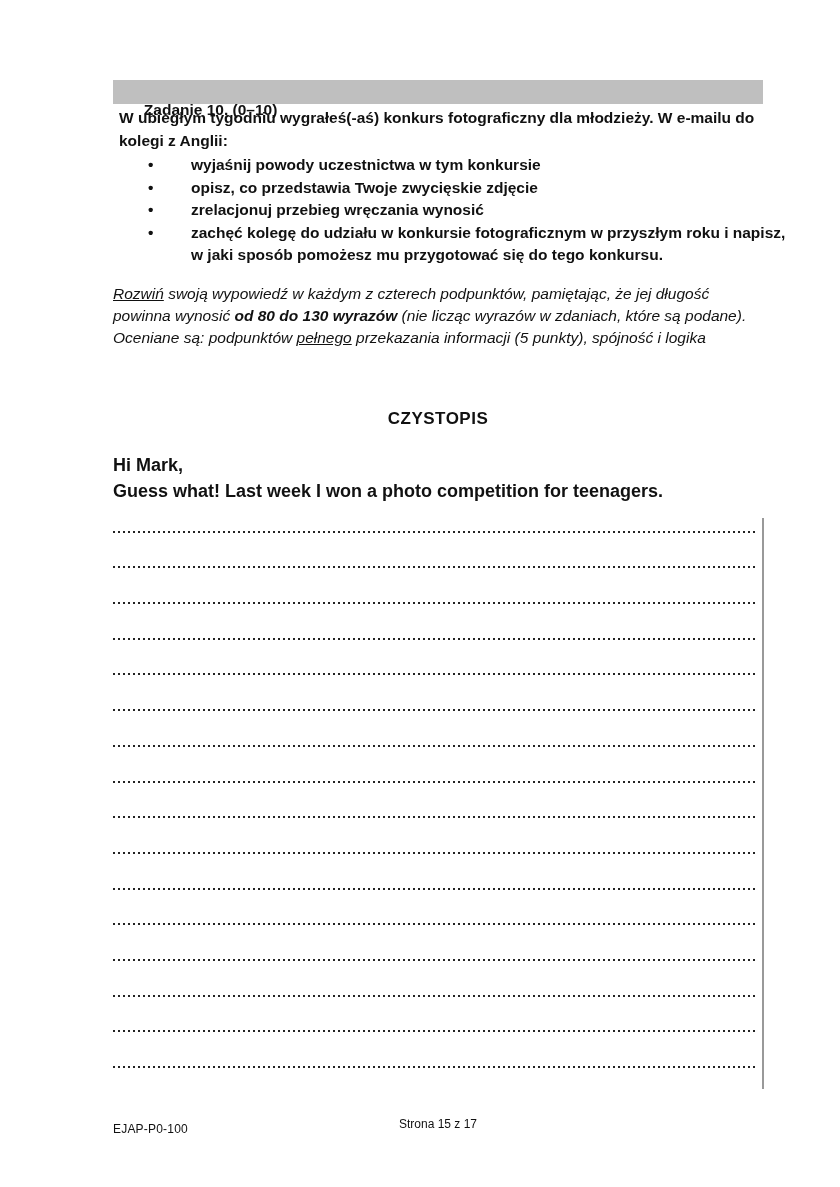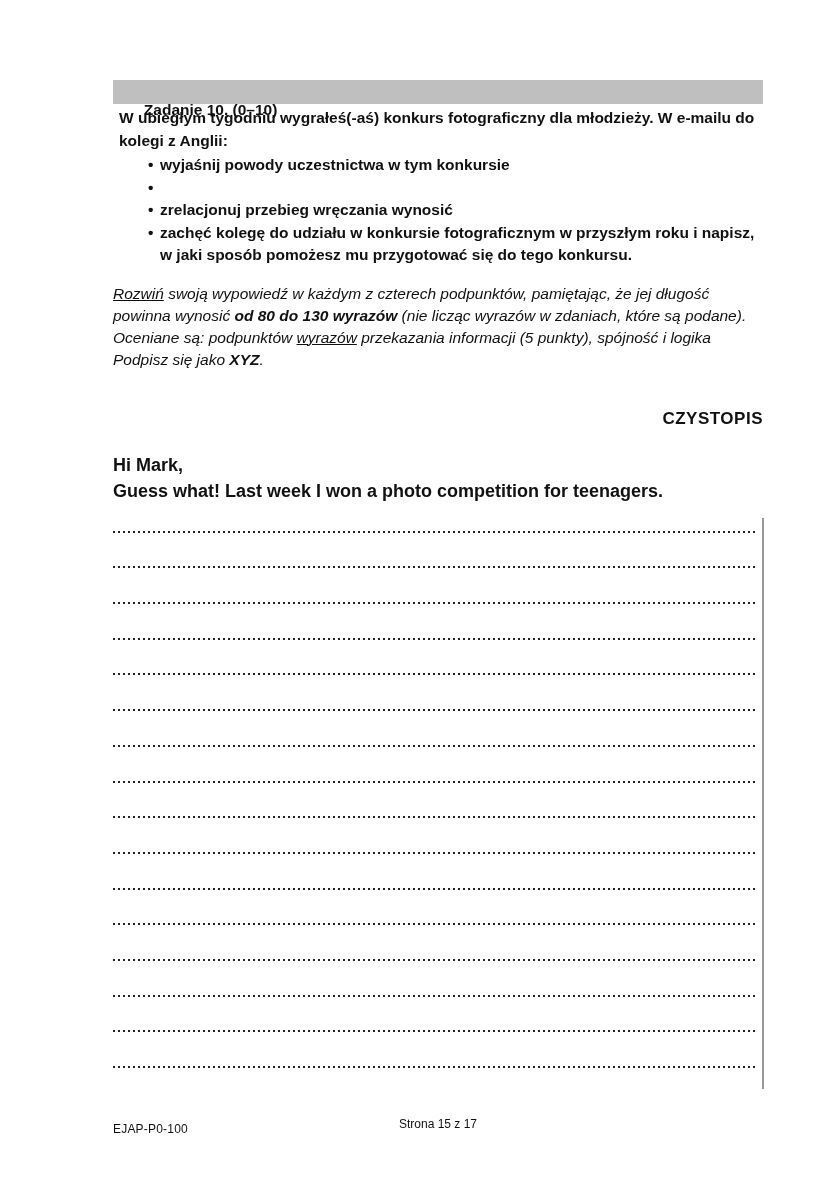--- a/index.html
+++ b/index.html
@@ -22,30 +22,30 @@
   }
   .intro {
     margin:3px 0 0 6px;
     font-weight:bold; font-size:15.5px; line-height:22.5px;
     white-space:pre;
   }
   .bullets { margin:2px 0 0 0; padding:0; list-style:none;
     font-weight:bold; font-size:15.5px; line-height:22.5px; }
   .bullets li { display:flex; padding-left:35px; }
   .bullets .marker { width:12px; flex:0 0 12px; }
-  .bullets .btext { white-space:pre; }
+  .bullets .btext { white-space:pre;margin-left:31px; }
 
   .instructions { margin-top:16px; font-style:italic; font-size:15.5px; line-height:22px; }
   .rich-line { white-space:pre; }
   .rich-line .b { font-weight:bold; }
   .rich-line .u { text-decoration:underline; }
 
   .czystopis {
     position:absolute; left:113px; top:410px; width:650px;
-    text-align:right; font-weight:bold; font-size:17px; line-height:18px;
+    text-align:center; font-weight:bold; font-size:17px; line-height:18px;
     letter-spacing:0.5px;
   }
   .letter {
     position:absolute; left:113px; top:452px; width:650px;
     font-weight:bold; font-size:18px; line-height:26px;
     white-space:pre;
   }
 
   .writing { position:absolute; left:113px; top:497px; width:645px; }
   .writing-line {
@@ -81,37 +81,37 @@
     <p class="intro">W ubiegłym tygodniu wygrałeś(-aś) konkurs fotograficzny dla młodzieży. W e-mailu do
 kolegi z Anglii:</p>
 
     <ul class="bullets">
       <li>
         <span class="marker">•</span>
         <span class="btext">wyjaśnij powody uczestnictwa w tym konkursie</span>
       </li>
       <li>
         <span class="marker">•</span>
+        <span class="btext">opisz, co przedstawia Twoje zwycięskie zdjęcie</span>
       </li>
       <li>
         <span class="marker">•</span>
         <span class="btext">zrelacjonuj przebieg wręczania wynosić</span>
       </li>
       <li>
         <span class="marker">•</span>
         <span class="btext">zachęć kolegę do udziału w konkursie fotograficznym w przyszłym roku i napisz,
 w jaki sposób pomożesz mu przygotować się do tego konkursu.</span>
       </li>
     </ul>
 
     <div class="instructions">
         <div class="rich-line"><span class="u">Rozwiń</span><span> swoją wypowiedź w każdym z czterech podpunktów, pamiętając, że jej długość</span></div>
         <div class="rich-line"><span>powinna wynosić </span><span class="b">od 80 do 130 wyrazów</span><span> (nie licząc wyrazów w zdaniach, które są podane).</span></div>
-        <div class="rich-line"><span>Oceniane są: podpunktów </span><span class="u">wyrazów</span><span> przekazania informacji (5 punkty), spójność i logika</span></div>
-        <div class="rich-line"><span>Podpisz się jako </span><span class="b">XYZ</span><span>.</span></div>
+        <div class="rich-line"><span>Oceniane są: podpunktów </span><span class="u">pełnego</span><span> przekazania informacji (5 punkty), spójność i logika</span></div>
       </div>
   </div>
 
   <div class="czystopis">CZYSTOPIS</div>
 
   <div class="letter">Hi Mark,
 Guess what! Last week I won a photo competition for teenagers.</div>
 
   <div class="writing">
       <div class="writing-line"></div>

